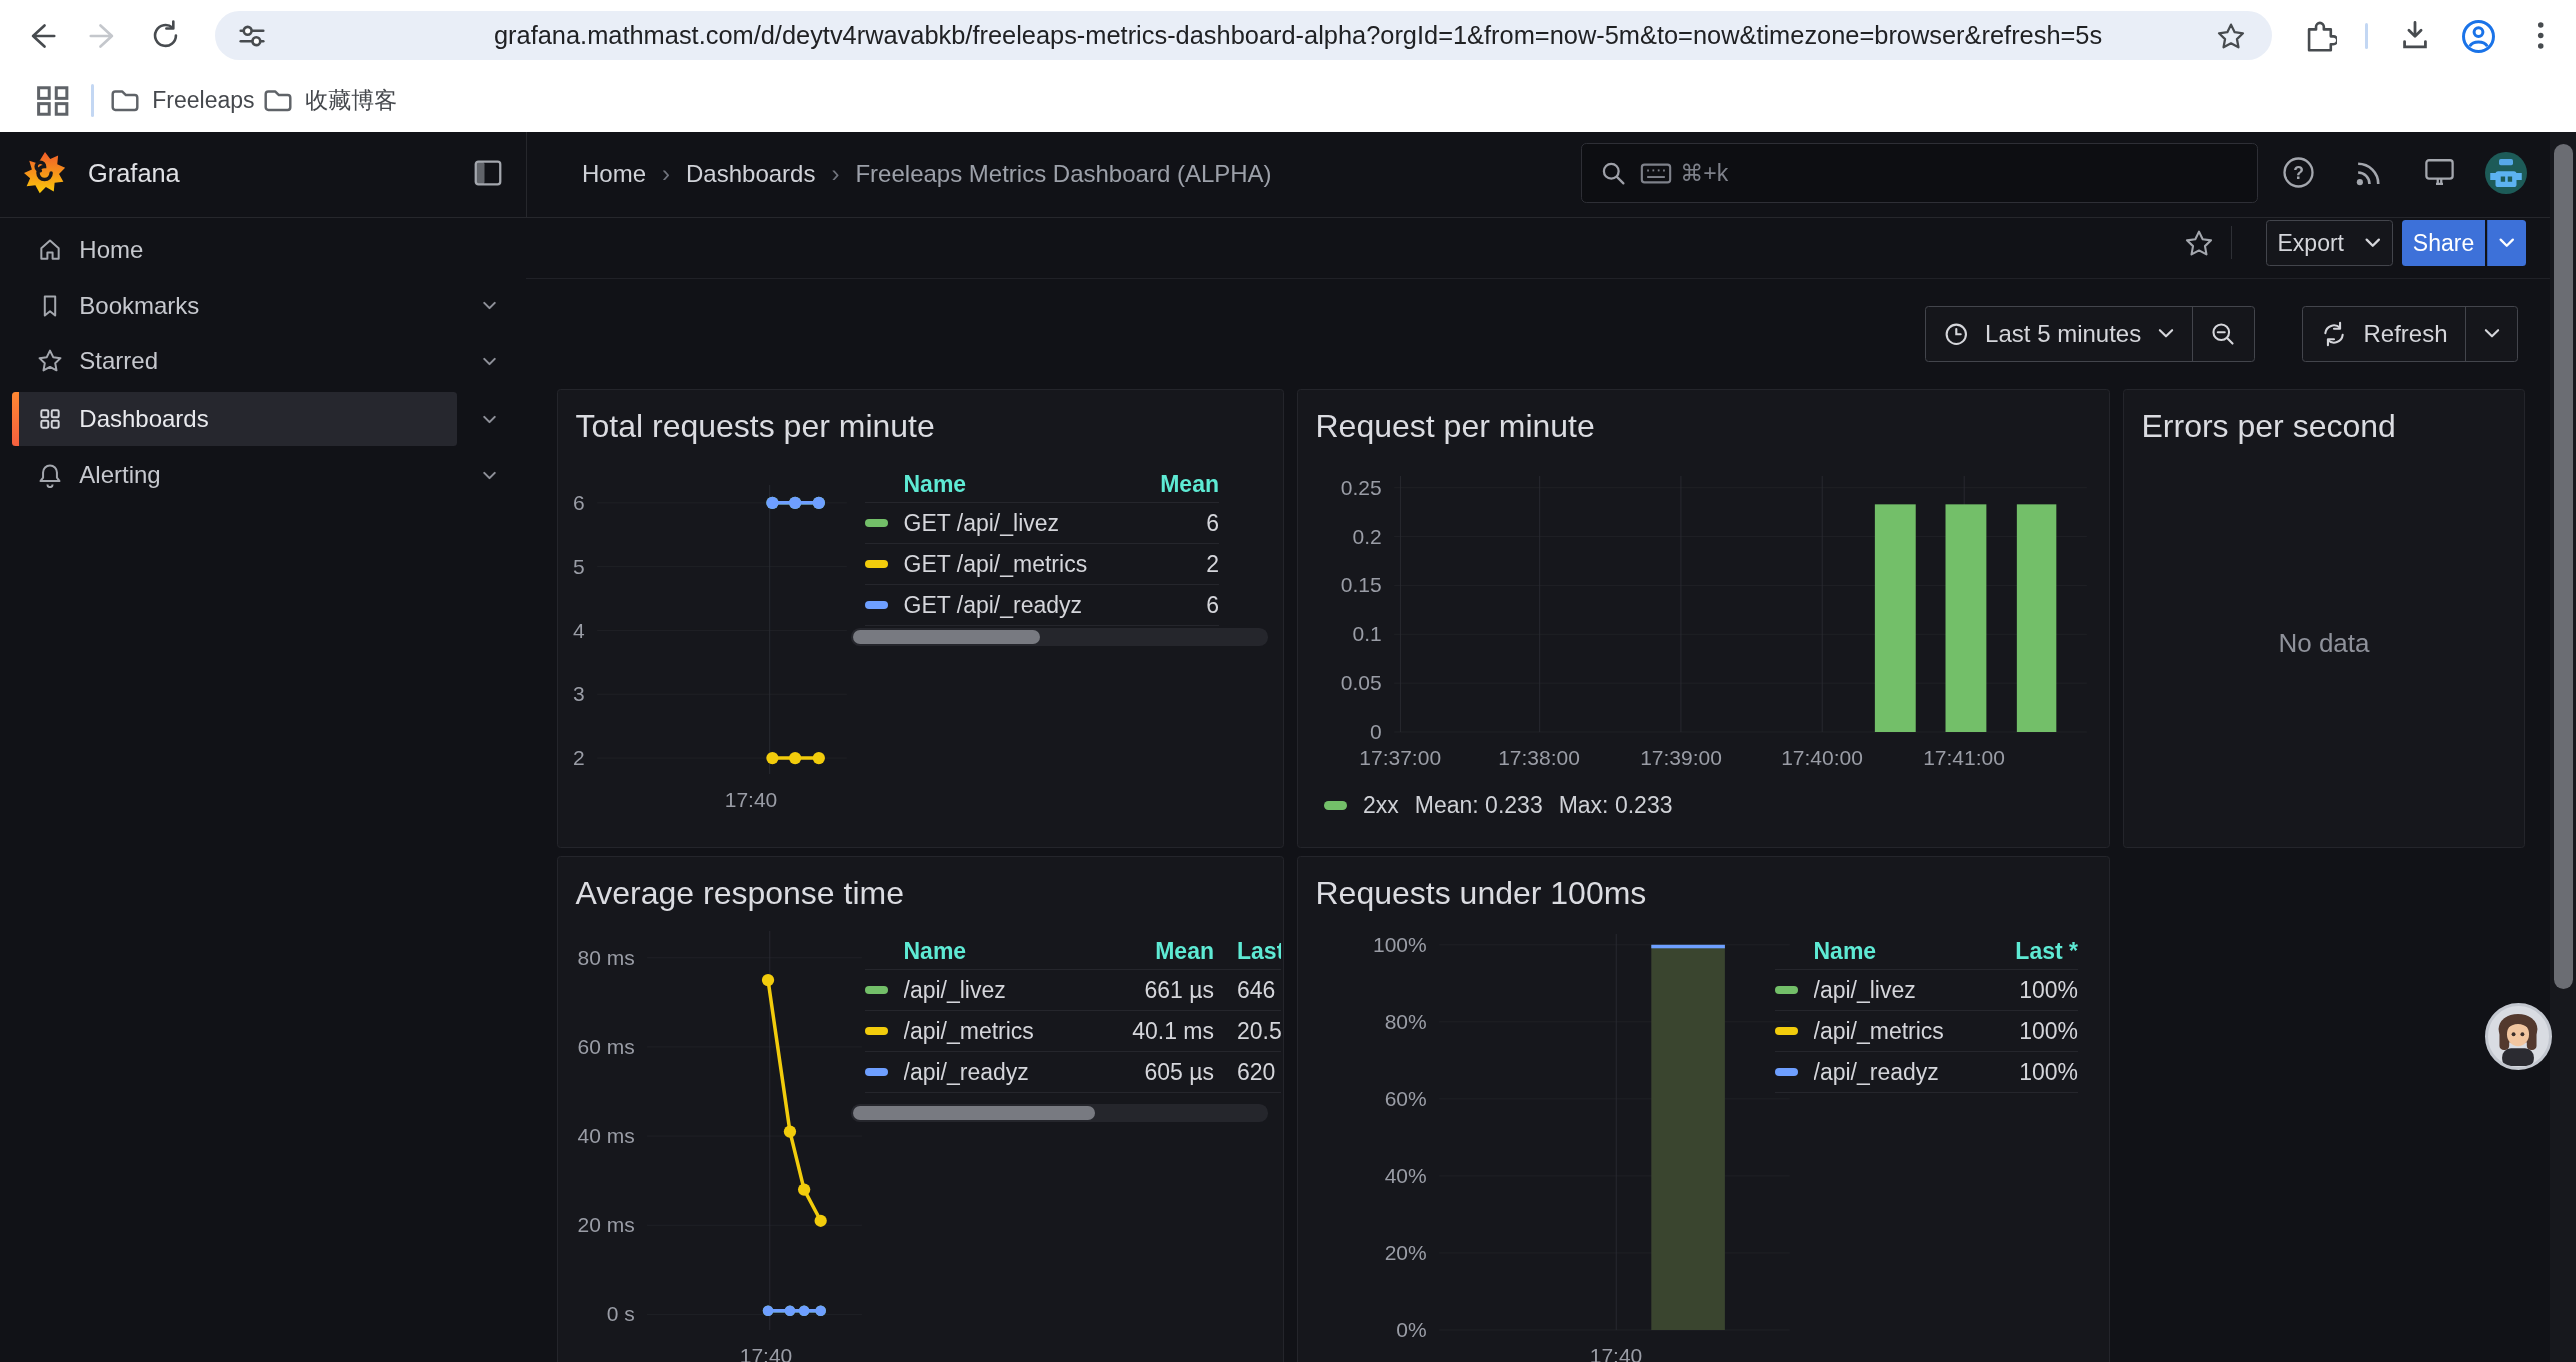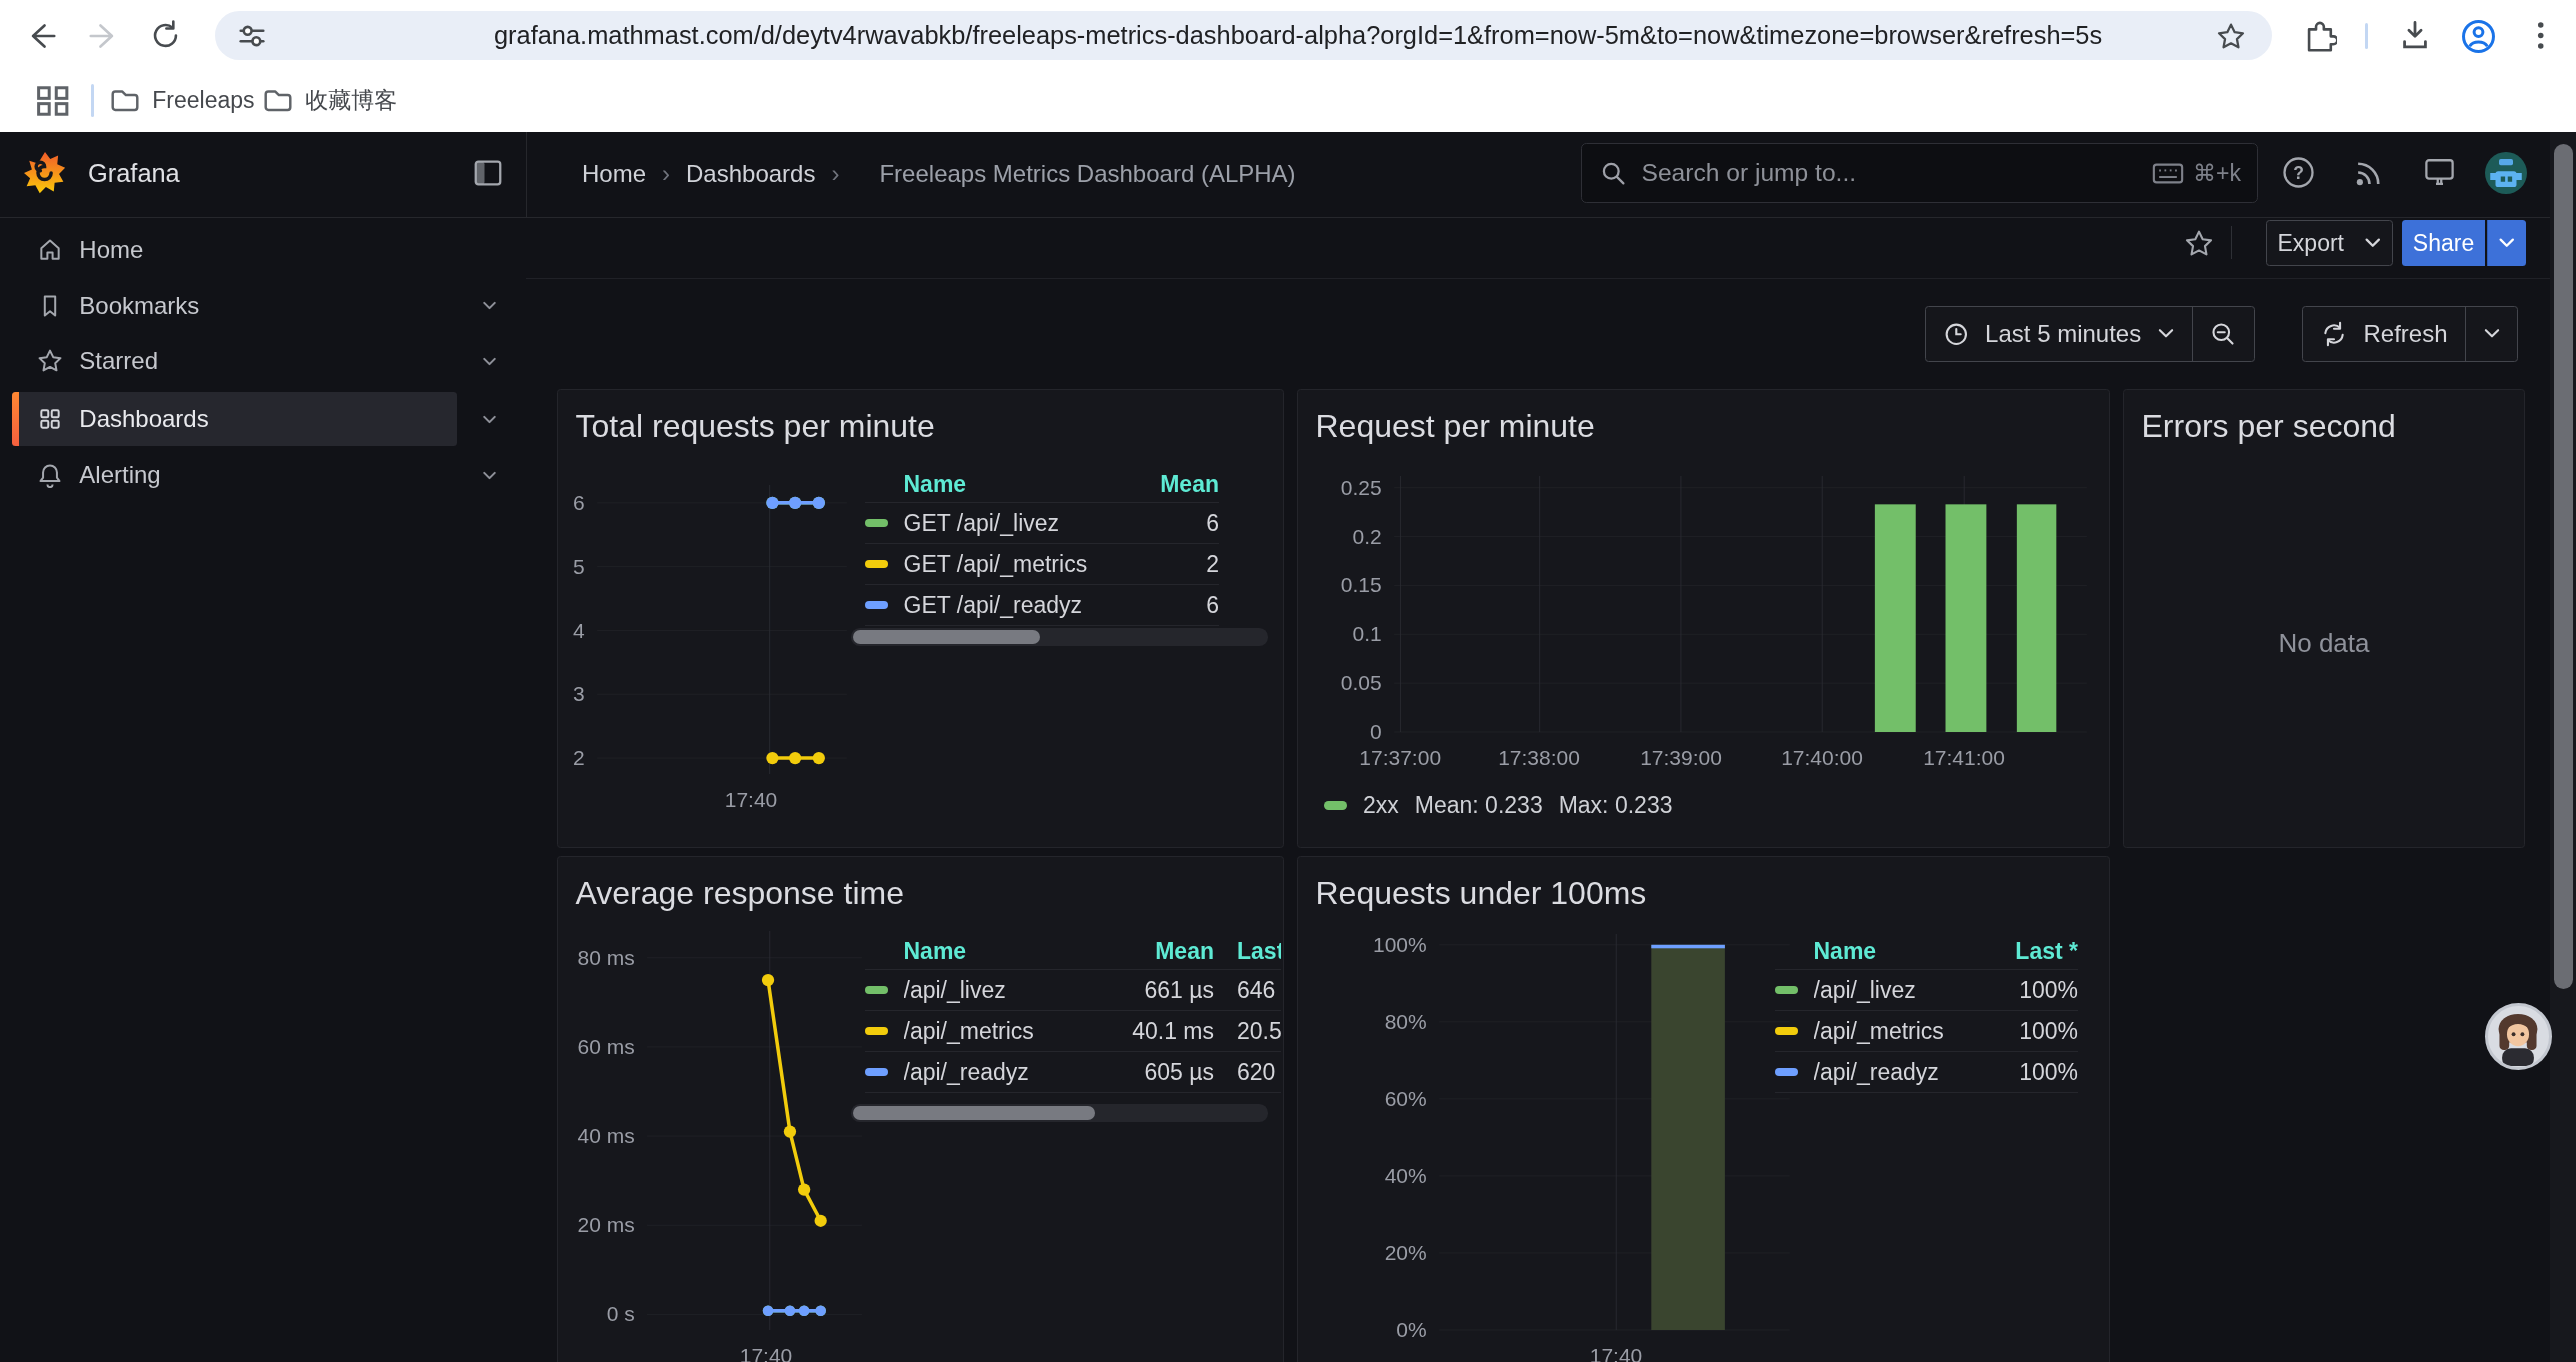--- a/index.html
+++ b/index.html
@@ -11,21 +11,21 @@
   .urlpill{position:absolute;left:215px;top:11.4px;width:2057px;height:49px;border-radius:24.6px;background:#E9EEF7;}
   .urltext{position:absolute;left:279px;top:0;height:49px;line-height:49px;font-size:25.4px;color:#202124;white-space:nowrap;overflow:hidden;width:1885px;}
   .bm-label{font-size:23px;color:#45484D;}
   .bm-item{position:absolute;top:77px;height:46px;display:flex;align-items:center;gap:12.3px;}
   .vsep-blue{position:absolute;width:2.6px;border-radius:1.8px;background:#C3D7F3;}
   
   .gf-header{position:absolute;left:0;top:132px;width:2576px;height:85px;background:#111217;border-bottom:0.9px solid #26272C;}
   .gf-divider-v{position:absolute;left:526px;top:132px;width:0.9px;height:85px;background:#26272C;}
   .brand{position:absolute;left:88px;top:147px;height:53px;line-height:53px;font-size:25.4px;font-weight:500;color:#E0E1E5;}
   .crumb{font-size:24px;color:#D0D2D8;}
-  .crumb.dim{color:#9CA0A9;margin-left:24px;}
+  .crumb.dim{color:#9CA0A9;}
   .crumb-sep{font-size:24px;color:#70737C;padding:0 16px;}
   .searchbox{position:absolute;left:1581px;top:143px;width:675px;height:58px;border-radius:5.3px;background:#0D0E12;border:0.9px solid #2E2F36;display:flex;align-items:center;}
   .searchbox input{background:transparent;border:none;outline:none;color:#D5D6DB;font-size:24.6px;flex:1;font-family:inherit;}
   .searchbox input::placeholder{color:#8E9199;}
   .kshort{display:flex;align-items:center;gap:8.8px;color:#7E818A;font-size:23px;margin-right:16px;}
   .subbar-border{position:absolute;left:526px;top:278px;width:2050px;height:0.9px;background:#202127;}
   .btn{position:absolute;display:flex;align-items:center;justify-content:center;border-radius:3.5px;font-size:23px;color:#D5D6DB;box-sizing:border-box;}
   .btn.ghost{border:0.9px solid #43454C;background:#15161B;gap:20px;}
   .btn.primary{background:#3D71D9;color:#FFFFFF;font-weight:500;}
   .grp{position:absolute;display:flex;border:0.9px solid #43454C;border-radius:3.5px;background:#15161B;box-sizing:border-box;}
@@ -159,21 +159,20 @@
   <span class="crumb">Dashboards</span>
   <span class="crumb-sep">›</span>
   <span class="crumb dim">Freeleaps Metrics Dashboard (ALPHA)</span>
 </div>
 
 <div class="searchbox">
   <svg style="margin:0 14px 0 17.5px" width="26" height="26" viewBox="0 0 30 30">
     <circle cx="13" cy="13" r="8.5" fill="none" stroke="#9EA0A8" stroke-width="2.6"></circle>
     <line x1="19.5" y1="19.5" x2="27" y2="27" stroke="#9EA0A8" stroke-width="2.6" stroke-linecap="round"></line>
   </svg>
-  <input type="text" placeholder="Search or jump to..." style="">
   <span class="kshort">
     <svg width="32" height="23" viewBox="0 0 36 26">
       <rect x="2" y="3" width="32" height="20" rx="3" fill="none" stroke="#7E818A" stroke-width="2.4"></rect>
       <line x1="8" y1="17" x2="28" y2="17" stroke="#7E818A" stroke-width="2.2"></line>
       <line x1="8" y1="9.5" x2="10" y2="9.5" stroke="#7E818A" stroke-width="2.2"></line>
       <line x1="14" y1="9.5" x2="16" y2="9.5" stroke="#7E818A" stroke-width="2.2"></line>
       <line x1="20" y1="9.5" x2="22" y2="9.5" stroke="#7E818A" stroke-width="2.2"></line>
       <line x1="26" y1="9.5" x2="28" y2="9.5" stroke="#7E818A" stroke-width="2.2"></line>
     </svg>
     <span>⌘+k</span>

